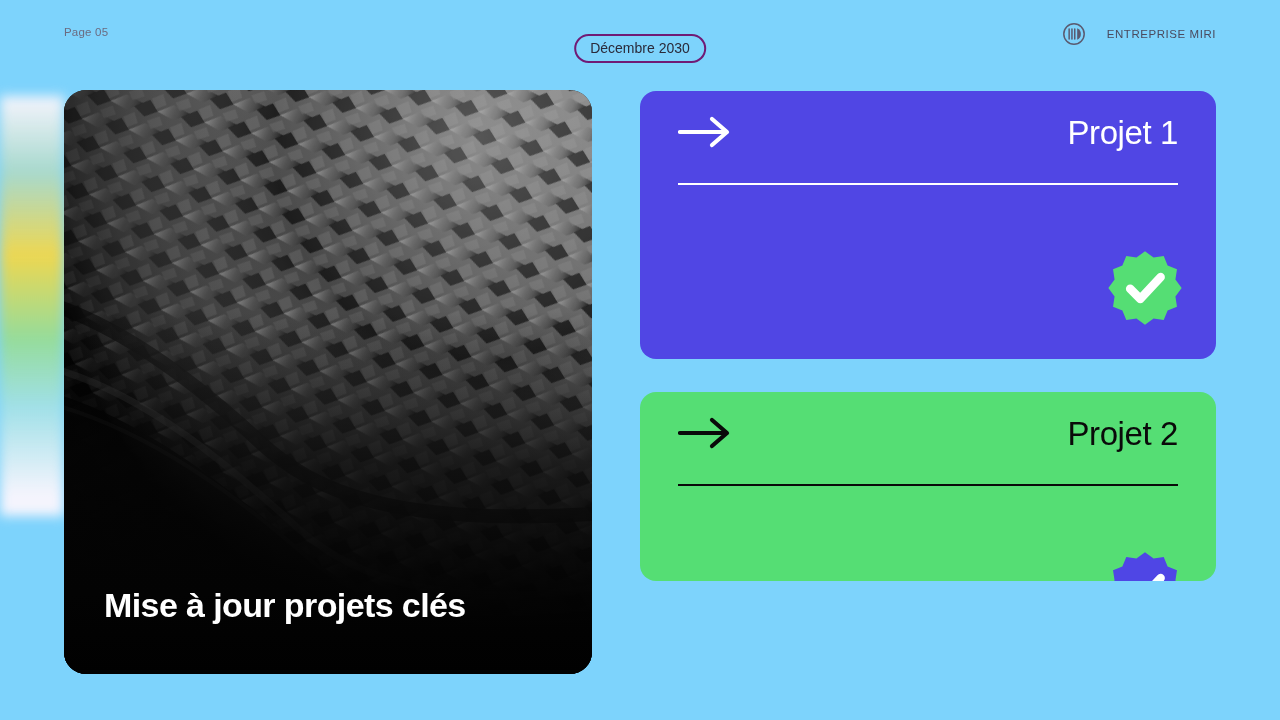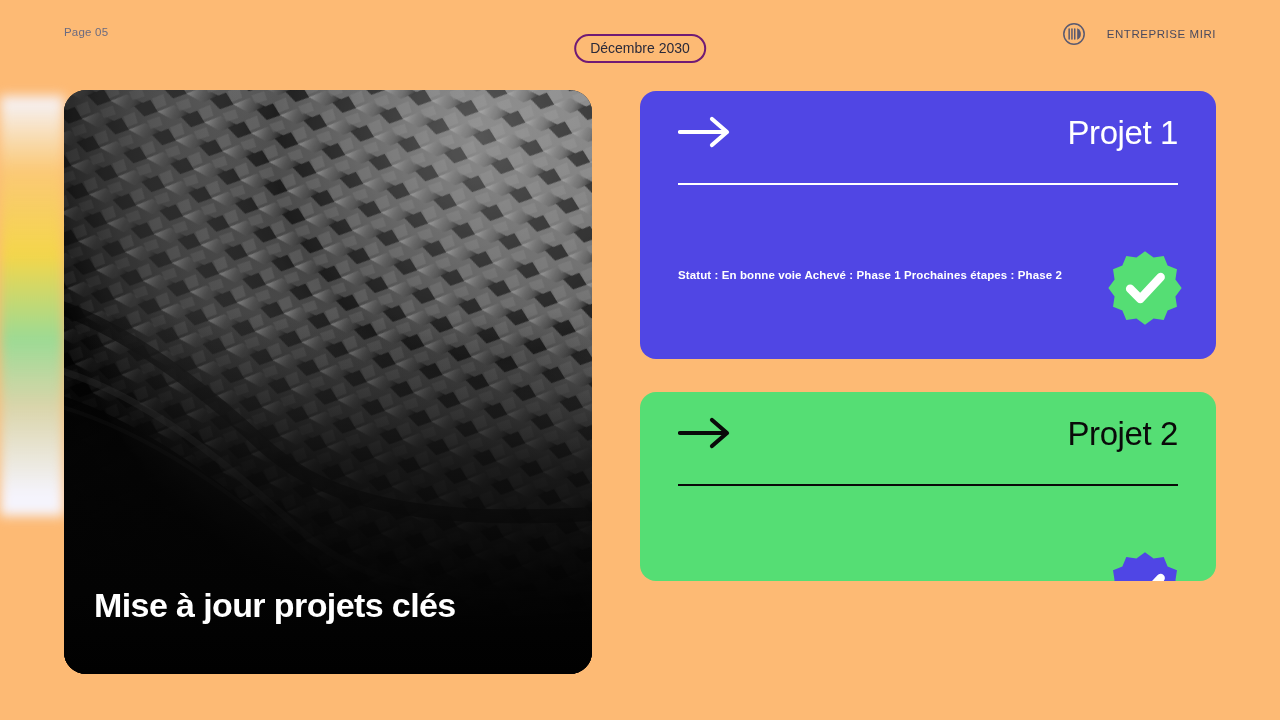--- a/index.html
+++ b/index.html
@@ -5,21 +5,21 @@
   * { margin:0; padding:0; box-sizing:border-box; }
   html, body {
     width:1280px; height:720px;
     background:#F5F4FD;
     font-family:"Liberation Sans", sans-serif;
     overflow:hidden;
   }
   .slide {
     position:relative;
     width:1280px; height:720px;
-    background:#fdba74;
+    background:#7dd3fc;
     overflow:hidden;
   }
 
   
   .edge-gradient {
     position:absolute;
     left:0; top:96px;
     width:64px; height:420px;
     background:linear-gradient(180deg,
         rgba(245,244,253,1) 0%,
@@ -70,21 +70,21 @@
     border-radius:22px;
     overflow:hidden;
     background:#0a0a0a;
   }
   .hero-art { position:absolute; inset:0; }
   .hero-fade {
     position:absolute; left:0; right:0; bottom:0; height:62%;
     background:linear-gradient(180deg, rgba(5,5,5,0) 0%, rgba(5,5,5,.72) 42%, rgba(3,3,3,.97) 78%, #010101 100%);
   }
   .hero-text {
-    position:absolute; left:30px; right:40px; bottom:50px;
+    position:absolute; left:40px; right:40px; bottom:50px;
   }
   .hero-title {
     color:#ffffff;
     font-size:34px;
     font-weight:bold;
     letter-spacing:-.6px;
     line-height:1.12;
   }
   .hero-sub {
     margin-top:28px;
@@ -236,21 +236,20 @@
         <svg class="arrow-icon" width="54" height="34" viewBox="0 0 54 34" aria-hidden="true">
           <path d="M2 17 H48" stroke="#ffffff" stroke-width="4.2" stroke-linecap="round" fill="none"></path>
           <path d="M34 4 L49 17 L34 30" stroke="#ffffff" stroke-width="4.2" stroke-linecap="round" stroke-linejoin="round" fill="none"></path>
         </svg>
       </span>
       <span class="card-title">Projet 1</span>
     </div>
 
     <div class="card-rule"></div>
 
-    <div class="status-inline">Statut : En bonne voie Achevé : Phase 1 Prochaines étapes : Phase 2</div>
 
     <span class="badge">
       <svg width="78" height="78" viewBox="0 0 100 100" aria-hidden="true">
         <path d="M50 3
                  L61 11 L74 9 L79 21 L91 26 L89 39 L97 50 L89 61 L91 74 L79 79 L74 91
                  L61 89 L50 97 L39 89 L26 91 L21 79 L9 74 L11 61 L3 50 L11 39 L9 26
                  L21 21 L26 9 L39 11 Z" fill="#55DE74"></path>
         <path d="M31 51 L44 64 L70 36" fill="none" stroke="#ffffff" stroke-width="11" stroke-linecap="round" stroke-linejoin="round"></path>
       </svg>
     </span>

